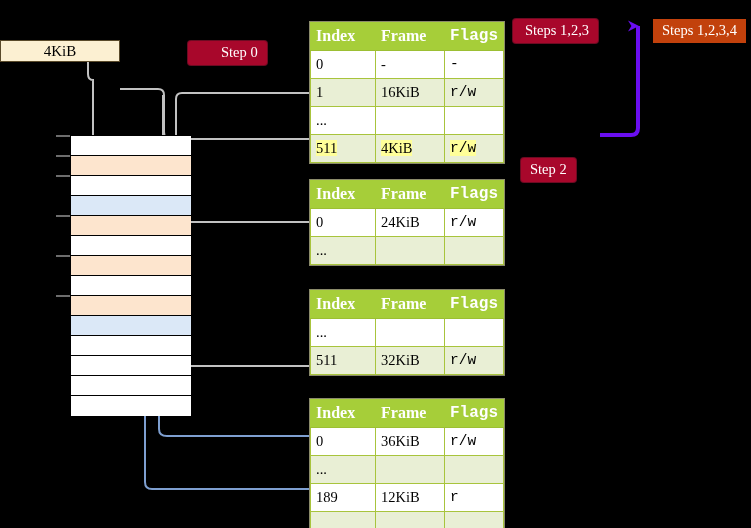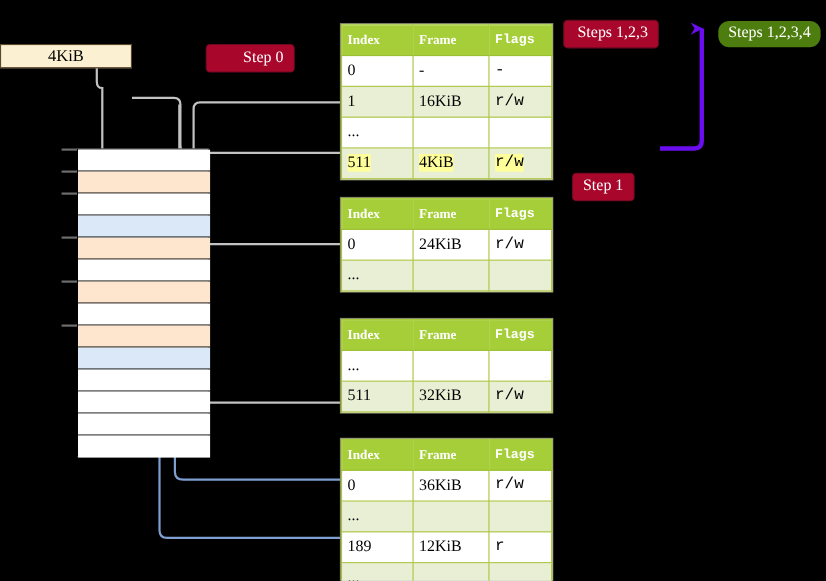--- a/index.html
+++ b/index.html
@@ -32,21 +32,21 @@
     vertical-align: middle;
     height: 18px;
     white-space: nowrap;
     color: #000000;
     font-weight: normal;
   }
   .pt thead th {
     background: #a6ce39;
     color: #ffffff;
     font-weight: bold;
-    font-size: 12px;
+    font-size: 16px;
     border-color: #a6ce39;
     border-bottom: 1px solid #9cbf33;
   }
   .pt tbody tr.alt td { background: #e9efd5; }
   .pt tbody tr td { background: #ffffff; }
   .col-index { width: 54px; }
   .col-frame { width: 58px; margin-top: 12px; }
   .col-flags { width: 46px; font-family: Liberation Mono, monospace; }
   .hl { background: #ffff99; }
 
@@ -91,21 +91,21 @@
   .badge {
     position: absolute;
     display: flex; align-items: center; justify-content: center;
     color: #ffffff;
     font-size: 14.5px;
     padding: 3px 9px 4px 9px;
     box-sizing: border-box;
     white-space: nowrap;
   }
   .badge-crimson { background: #a8072b; border-radius: 3px; box-shadow: 0 0 0 1px #6d0a22; }
-  .badge-violet  { background: #4d7c0f; border-radius: 10px; }
+  .badge-violet  { background: #c2410c; }
 
   
   #wires {
     position: absolute;
     left: 0; top: 0;
     width: 751px; height: 528px;
     pointer-events: none;
   }
 </style>
 </head>
@@ -158,21 +158,21 @@
 
   <div class="badge badge-crimson" style="left:513px; top:19px;padding-left:12px;">
     <span>Steps 1,2,3</span>
   </div>
 
   <div class="badge badge-violet" style="left:653px; top:19px;">
     <span>Steps 1,2,3,4</span>
   </div>
 
   <div class="badge badge-crimson" style="left:521px; top:158px;">
-    <span>Step 1</span>
+    <span>Step 2</span>
   </div>
 
   <div id="memcol">
       <div class="memrow mem-white" style="top: 0px; height: 20px;"></div>
       <div class="memrow mem-orange" style="top: 20px; height: 20px;"></div>
       <div class="memrow mem-white" style="top: 40px; height: 20px;"></div>
       <div class="memrow mem-blue" style="top: 60px; height: 20px;"></div>
       <div class="memrow mem-orange" style="top: 80px; height: 20px;"></div>
       <div class="memrow mem-white" style="top: 100px; height: 20px;"></div>
       <div class="memrow mem-orange" style="top: 120px; height: 20px;"></div>

